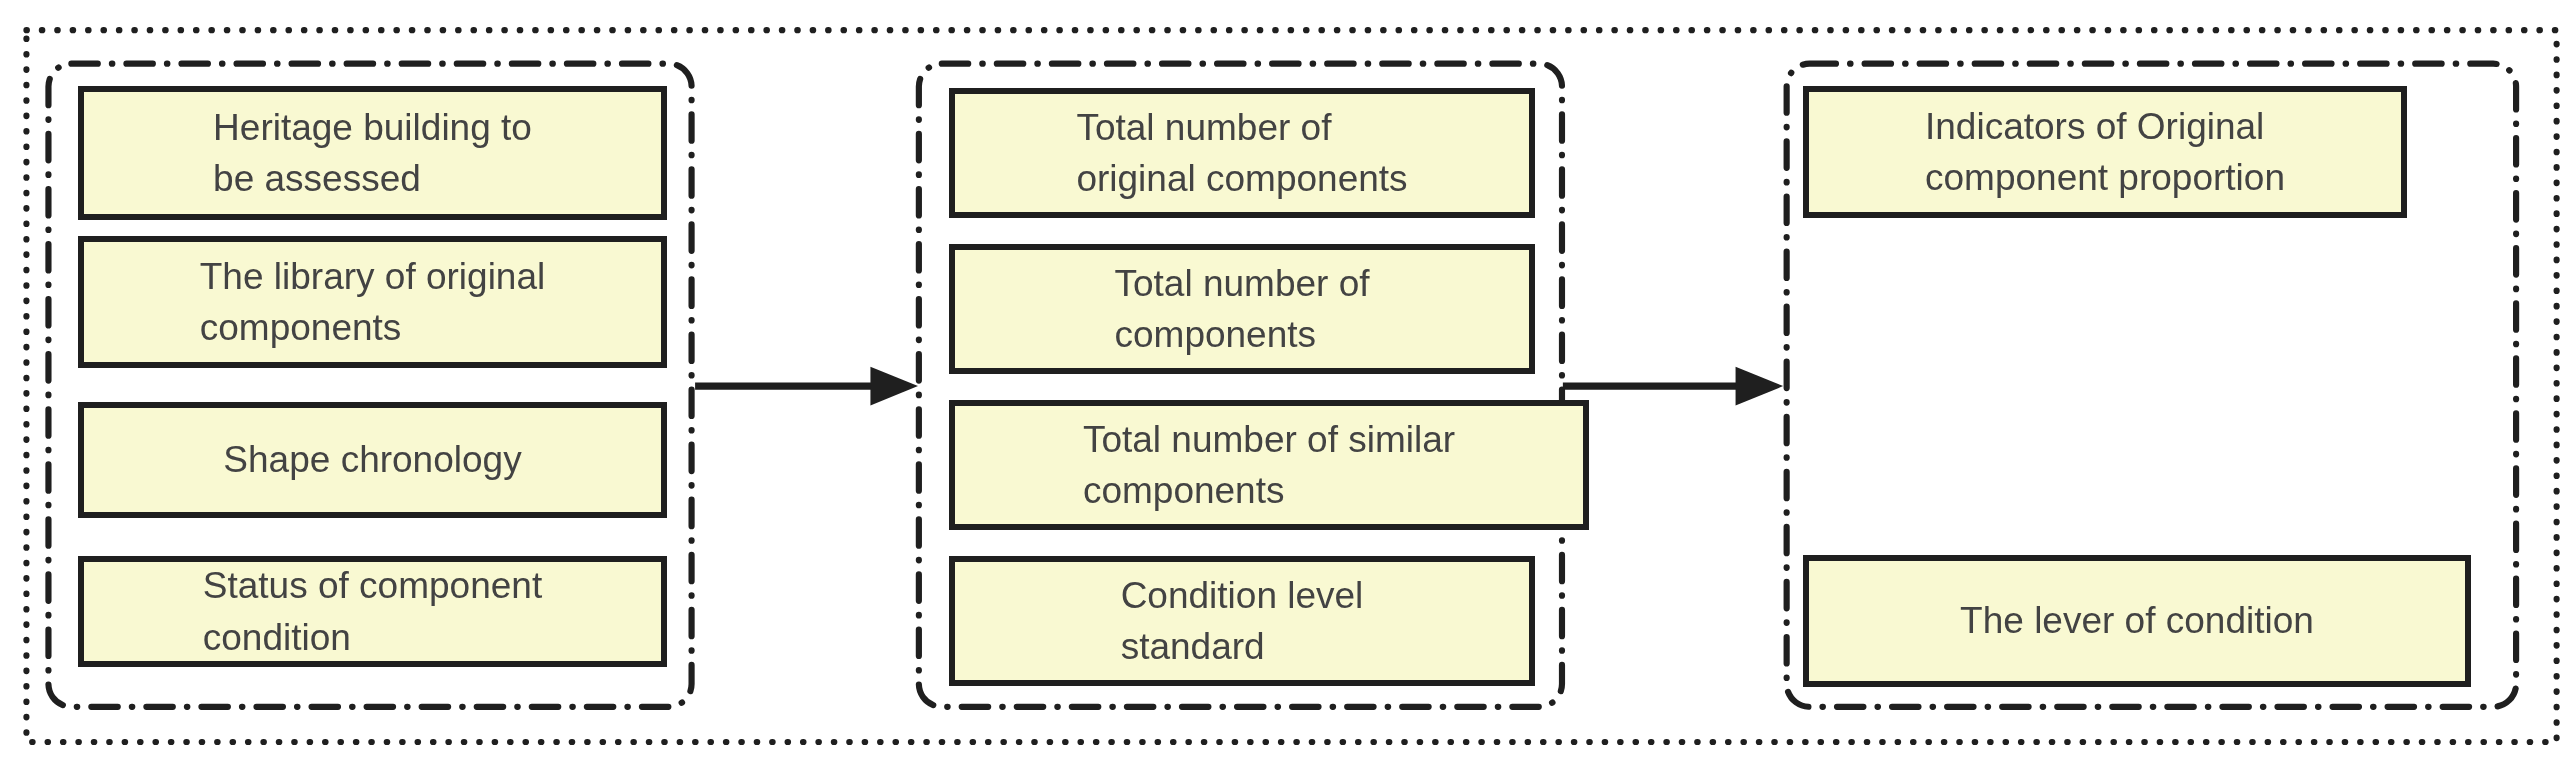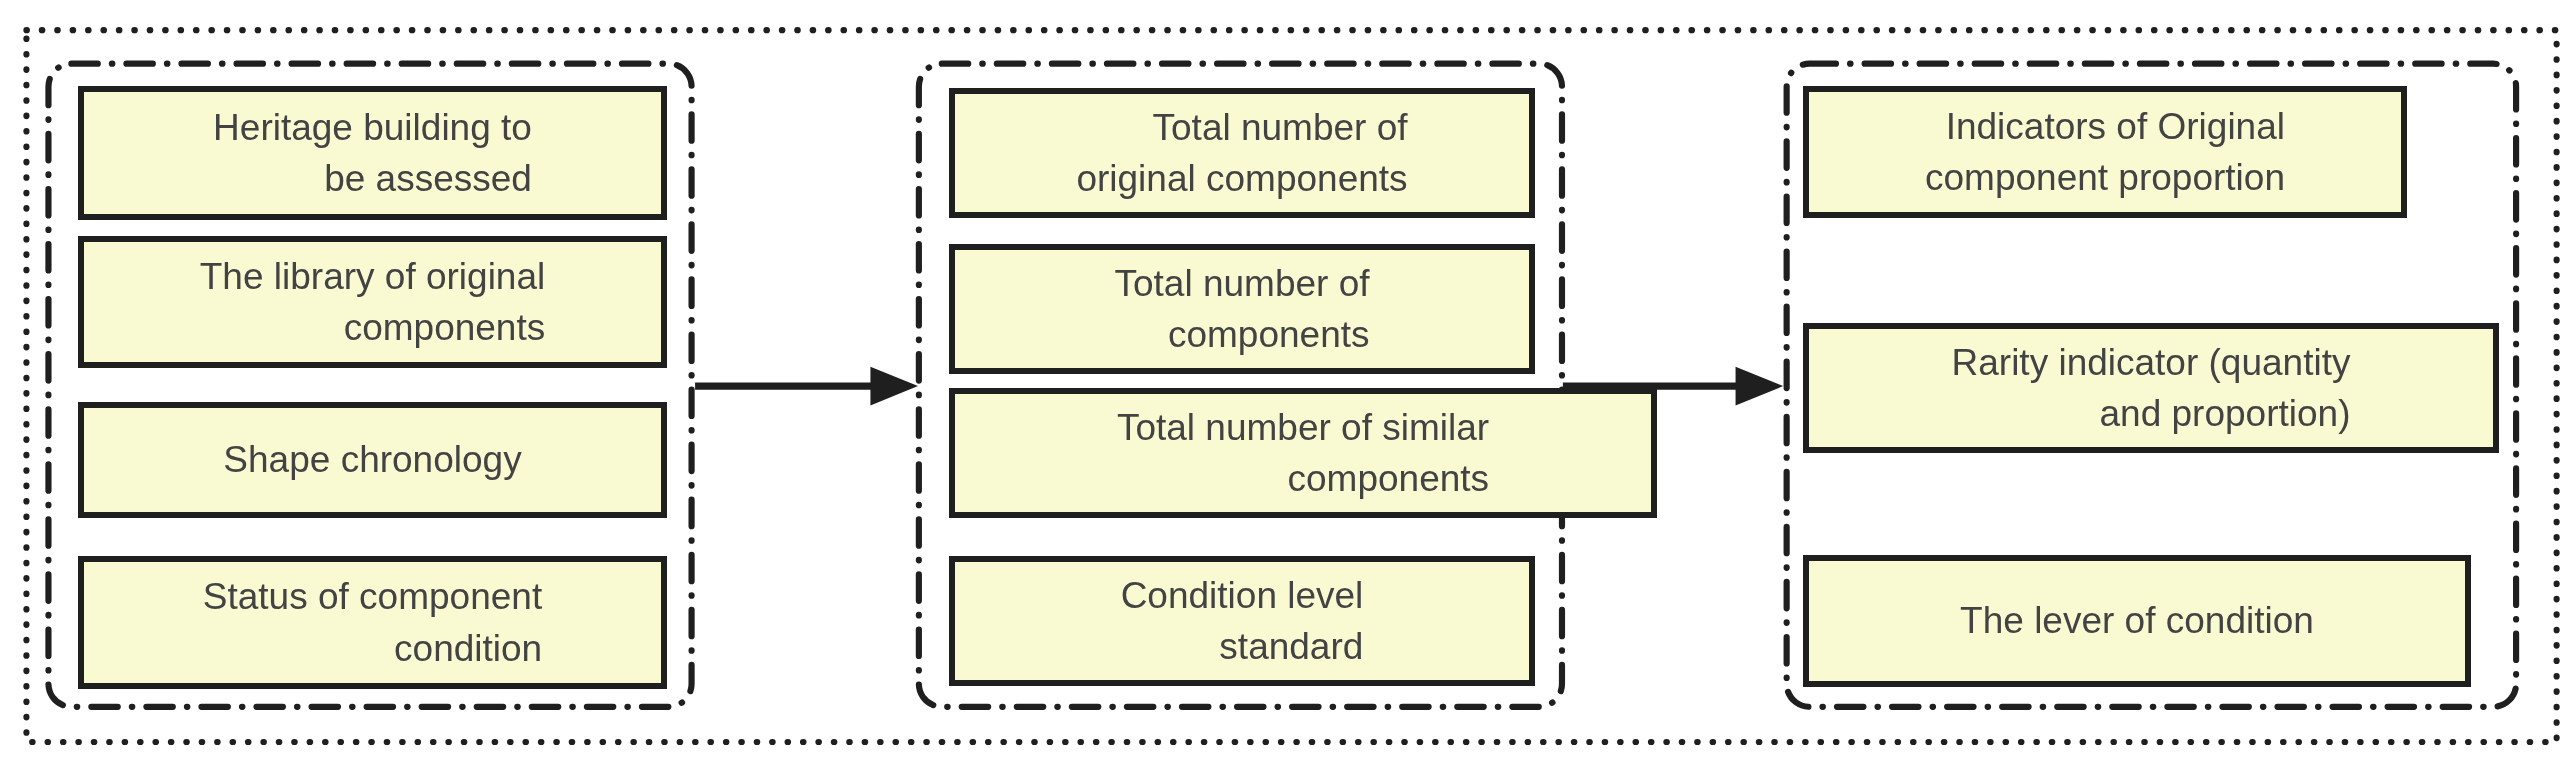--- a/index.html
+++ b/index.html
@@ -26,21 +26,21 @@
     stroke-linecap:round;stroke-dasharray:30 16 0.5 16;
   }
   .arrow-line{stroke:var(--line);stroke-width:8;}
   .arrow-head{fill:var(--line);stroke:none;}
   .node{
     position:absolute;
     box-sizing:border-box;
     background:var(--box-fill);
     border:6.2px solid var(--line);
     display:flex;align-items:center;justify-content:center;
-    text-align:right;
+    text-align:left;
   }
   .node-label{
     white-space:pre-line;
     font-size:37px;
     line-height:1.38;
     color:var(--text);
   }
 </style>
 </head>
 <body>
@@ -68,48 +68,44 @@
     <span class="node-label">Heritage building to
 be assessed</span>
   </div>
   <div class="node" style="left:78px;top:236px;width:589px;height:132px">
     <span class="node-label">The library of original
 components</span>
   </div>
   <div class="node" style="left:78px;top:402px;width:589px;height:116px">
     <span class="node-label">Shape chronology</span>
   </div>
-  <div class="node" style="left:78px;top:556px;width:589px;height:133px">
+  <div class="node" style="left:78px;top:556px;width:589px;height:111px">
     <span class="node-label">Status of component
 condition</span>
   </div>
 
   <div class="node" style="left:949px;top:88px;width:586px;height:130px">
     <span class="node-label">Total number of
 original components</span>
   </div>
   <div class="node" style="left:949px;top:244px;width:586px;height:130px">
     <span class="node-label">Total number of
 components</span>
   </div>
-  <div class="node" style="left:949px;top:388px;width:708px;height:130px">
+  <div class="node" style="left:949px;top:400px;width:640px;height:130px">
     <span class="node-label">Total number of similar
 components</span>
   </div>
   <div class="node" style="left:949px;top:556px;width:586px;height:130px">
     <span class="node-label">Condition level
 standard</span>
   </div>
 
   <div class="node" style="left:1803px;top:86px;width:604px;height:132px">
     <span class="node-label">Indicators of Original
 component proportion</span>
   </div>
-  <div class="node" style="left:1803px;top:323px;width:696px;height:130px">
-    <span class="node-label">Rarity indicator (quantity
-and proportion)</span>
-  </div>
   <div class="node" style="left:1803px;top:555px;width:668px;height:132px">
     <span class="node-label">The lever of condition</span>
   </div>
 
 </div>
 
 
 </body></html>

